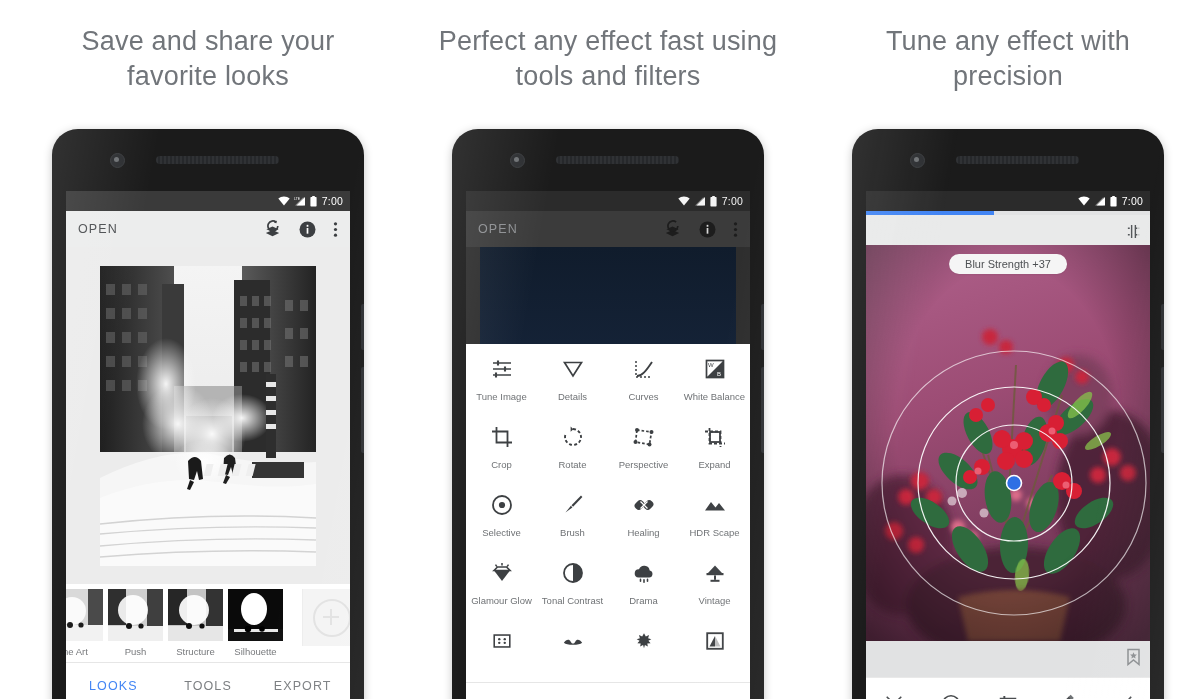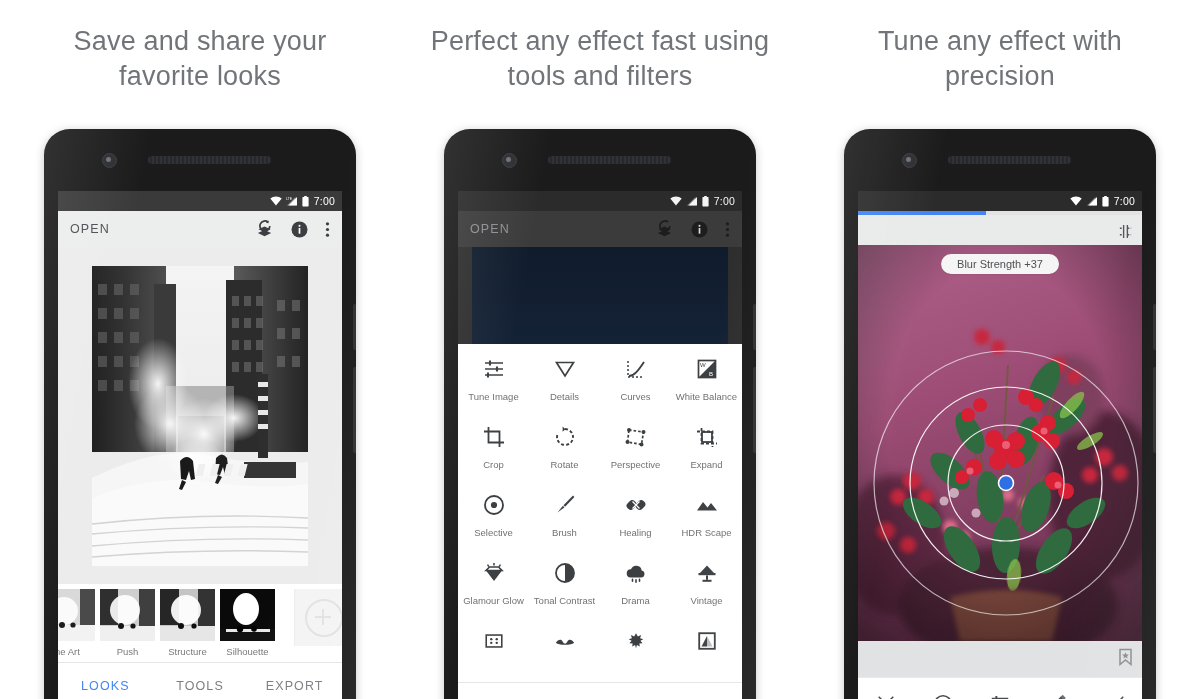--- a/index.html
+++ b/index.html
@@ -5,21 +5,21 @@
   html,body{margin:0;padding:0;}
   body{
     width:1200px;height:699px;overflow:hidden;
     background:#ffffff;
     font-family:"Liberation Sans","DejaVu Sans",sans-serif;
     -webkit-font-smoothing:antialiased;
   }
   .stage{position:relative;width:1200px;height:699px;}
 
   
-  .panel{position:absolute;top:0;width:400px;height:653px;}
+  .panel{position:absolute;top:0;width:400px;height:653px;margin-left:8px;}
   .panel.p1{left:0;}
   .panel.p2{left:400px;}
   .panel.p3{left:800px;}
 
   .heading{
     position:absolute;left:0;right:0;top:24px;
     text-align:center;
     font-size:27px;line-height:35px;
     color:#71757a;font-weight:400;
     letter-spacing:.2px;

